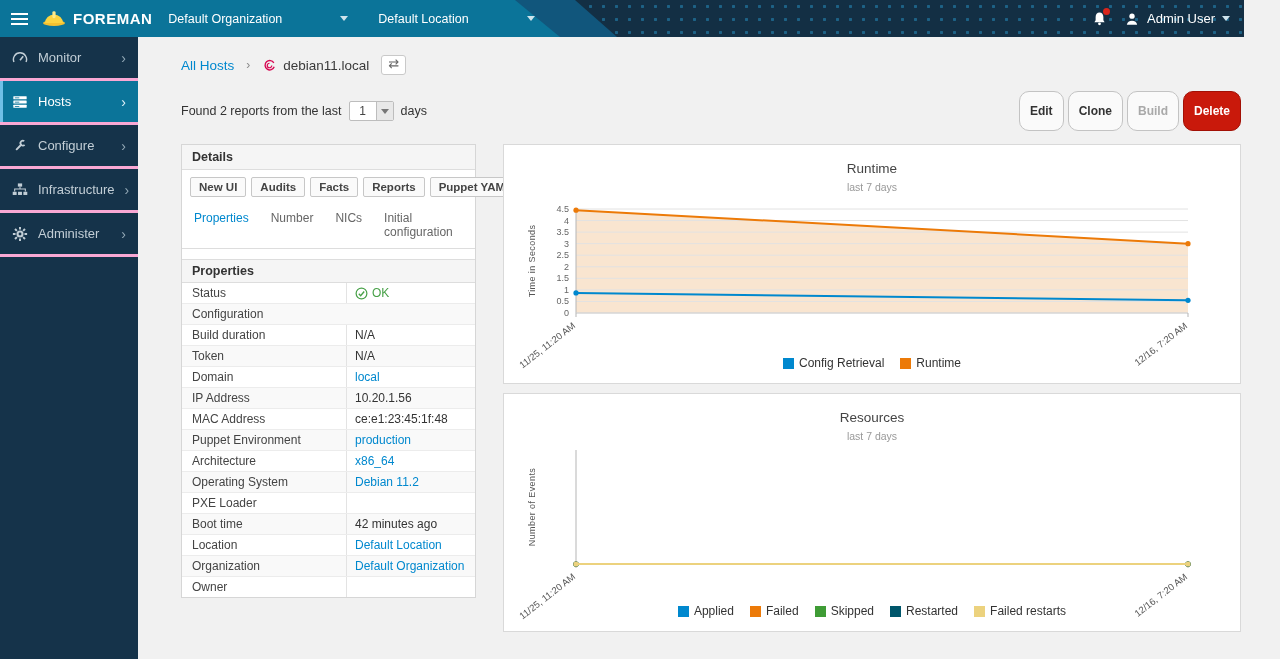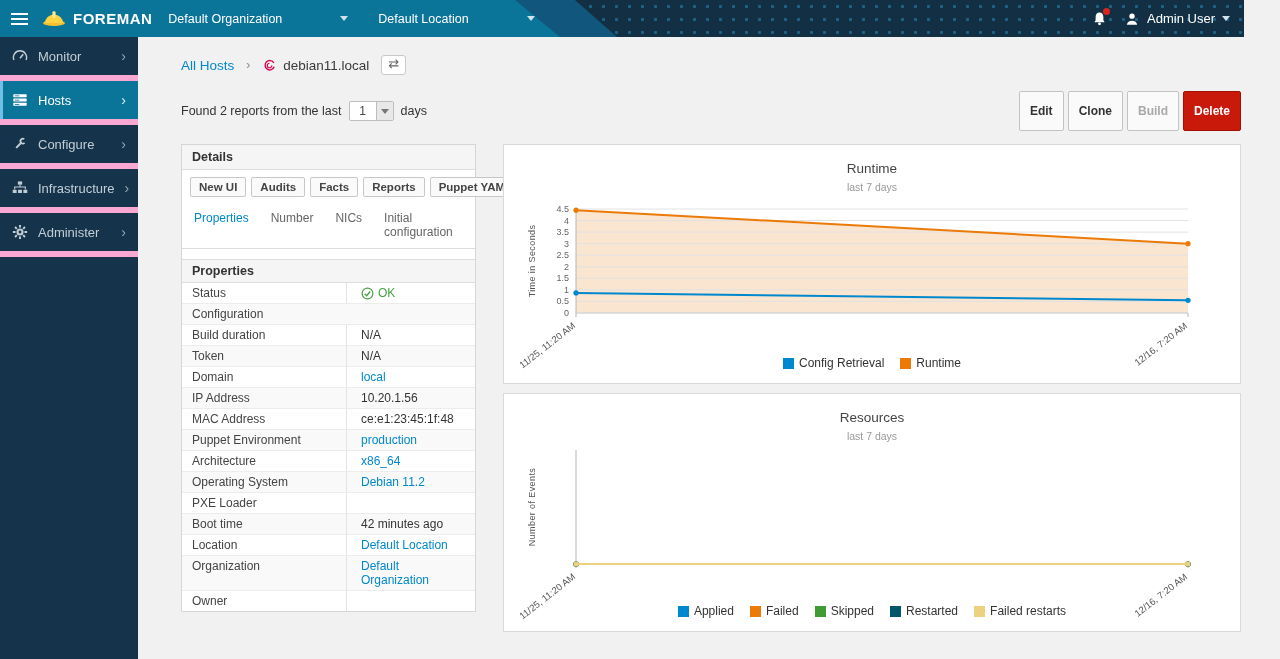--- a/index.html
+++ b/index.html
@@ -19,21 +19,21 @@
   .nav-select { display:flex; align-items:center; font-size:12.5px; margin-right:30px; cursor:pointer; }
   .nav-select .cap { margin-left:58px; }
   .caret { width:0; height:0; border-left:4px solid transparent; border-right:4px solid transparent; border-top:5px solid #cfe3ec; display:inline-block; }
   .nav-right { position:absolute; right:14px; top:0; bottom:0; display:flex; align-items:center; gap:16px; z-index:3; }
   .bell-wrap { position:relative; cursor:pointer; display:flex; }
   .bell-dot { position:absolute; top:-2px; right:-2px; width:7px; height:7px; border-radius:50%; background:#d9261c; }
   .user-menu { display:flex; align-items:center; gap:7px; font-size:13px; cursor:pointer; }
 
   
   .sidebar { position:fixed; top:37px; left:0; bottom:0; width:138px; background:#15334a; z-index:10; }
-  .side-item { height:44px; display:flex; align-items:center; padding:0 12px; gap:10px; color:#c2ced6; font-size:13px; border-bottom:6px solid #f9a8d4; cursor:pointer; }
+  .side-item { height:44px; display:flex; align-items:center; padding:0 12px; gap:10px; color:#c2ced6; font-size:13px; border-bottom:3px solid #f9a8d4; cursor:pointer; }
   .side-item .lbl { flex:1; }
   .side-item .chev { color:#93a9b6; font-size:14px; }
   .side-item.active { background:#0b7499; color:#fff; box-shadow:inset 3px 0 0 #6fc0e7; }
   .side-item.active .chev { color:#dff0f8; }
   .side-item svg { flex:0 0 auto; }
 
   
   .content { position:absolute; top:37px; left:138px; right:0; bottom:0; background:#f1f1f1; padding:18px 39px 0 43px; overflow:hidden; }
 
   .breadcrumb { display:flex; align-items:center; gap:12px; font-size:13.5px; }
@@ -42,39 +42,39 @@
   .bc-host { color:#3a3a3a; display:flex; align-items:center; gap:6px; }
   .switch-btn { border:1px solid #c9c9c9; background:#fff; border-radius:3px; color:#666; font-size:13px; padding:0px 6px 2px; cursor:pointer; line-height:16px; }
 
   .toolbar-row { margin-top:16px; display:flex; align-items:center; justify-content:space-between; }
   .found-text { font-size:12.5px; color:#333; display:flex; align-items:center; gap:7px; }
   .day-select { display:inline-flex; border:1px solid #bdbdbd; border-radius:2px; background:#fff; height:20px; overflow:hidden; cursor:pointer; }
   .day-select .val { width:26px; display:flex; align-items:center; justify-content:center; font-size:12px; color:#444; }
   .day-select .dd { width:17px; background:#e8e8e8; border-left:1px solid #bdbdbd; display:flex; align-items:center; justify-content:center; }
   .day-select .dd .caret { border-top-color:#777; }
   .action-btns { display:flex; gap:4px; }
-  .btn { font-size:12px; padding:12px 10px; border:1px solid #c3c3c3; border-radius:2px; background:#fafafa; color:#333; cursor:pointer; font-weight:bold; }
+  .btn { font-size:12px; padding:12px 10px; border:1px solid #c3c3c3; border-radius:10px; background:#fafafa; color:#333; cursor:pointer; font-weight:bold; }
   .btn.disabled { color:#a9a9a9; cursor:default; }
   .btn.danger { background:#c9190b; border-color:#a21005; color:#fff; }
 
   .main-cols { margin-top:13px; display:flex; gap:27px; align-items:flex-start; }
 
   
   .card { width:295px; background:#fff; border:1px solid #d6d6d6; }
   .card-header { background:#f5f5f5; border-bottom:1px solid #ddd; padding:5px 10px; font-size:12.5px; font-weight:bold; color:#333; }
   .btn-row { padding:7px 8px 6px; display:flex; gap:5px; }
   .btn-sm { font-size:11.5px; font-weight:bold; padding:3px 8px; border:1px solid #c7c7c7; border-radius:2px; background:#fafafa; color:#444; cursor:pointer; white-space:nowrap; }
   .tabs { display:flex; gap:22px; padding:8px 12px 9px; border-bottom:1px solid #ddd; font-size:12px; }
   .tab { color:#666; cursor:pointer; }
   .tab.active { color:#0088ce; }
   .table-header { margin-top:10px; background:#f5f5f5; border-top:1px solid #ddd; border-bottom:1px solid #ddd; padding:4px 10px; font-size:12.5px; font-weight:bold; color:#333; }
   .prow { display:flex; align-items:stretch; border-bottom:1px solid #ececec; font-size:12px; min-height:19px; }
   .prow.even { background:#f9f9f9; }
   .plabel { width:164px; padding:3px 10px; color:#444; }
-  .pval { flex:1; padding:3px 14px; border-left:1px solid #e3e3e3; color:#333; display:flex; align-items:center; gap:4px; }
+  .pval { flex:1; padding:3px 8px; border-left:1px solid #e3e3e3; color:#333; display:flex; align-items:center; gap:4px; }
   .pval.ok { color:#48a148; }
   .pval .lnk { color:#0088ce; cursor:pointer; }
   .clear-link { margin-left:auto; color:#0088ce; cursor:pointer; }
 
   
   .charts-col { flex:1; display:flex; flex-direction:column; gap:9px; }
   .panel { position:relative; background:#fff; border:1px solid #d9d9d9; text-align:center; }
   .panel.p1 { height:240px; }
   .panel.p2 { height:239px; }
   .chart-title { margin-top:16px; font-size:13.5px; color:#444; }

